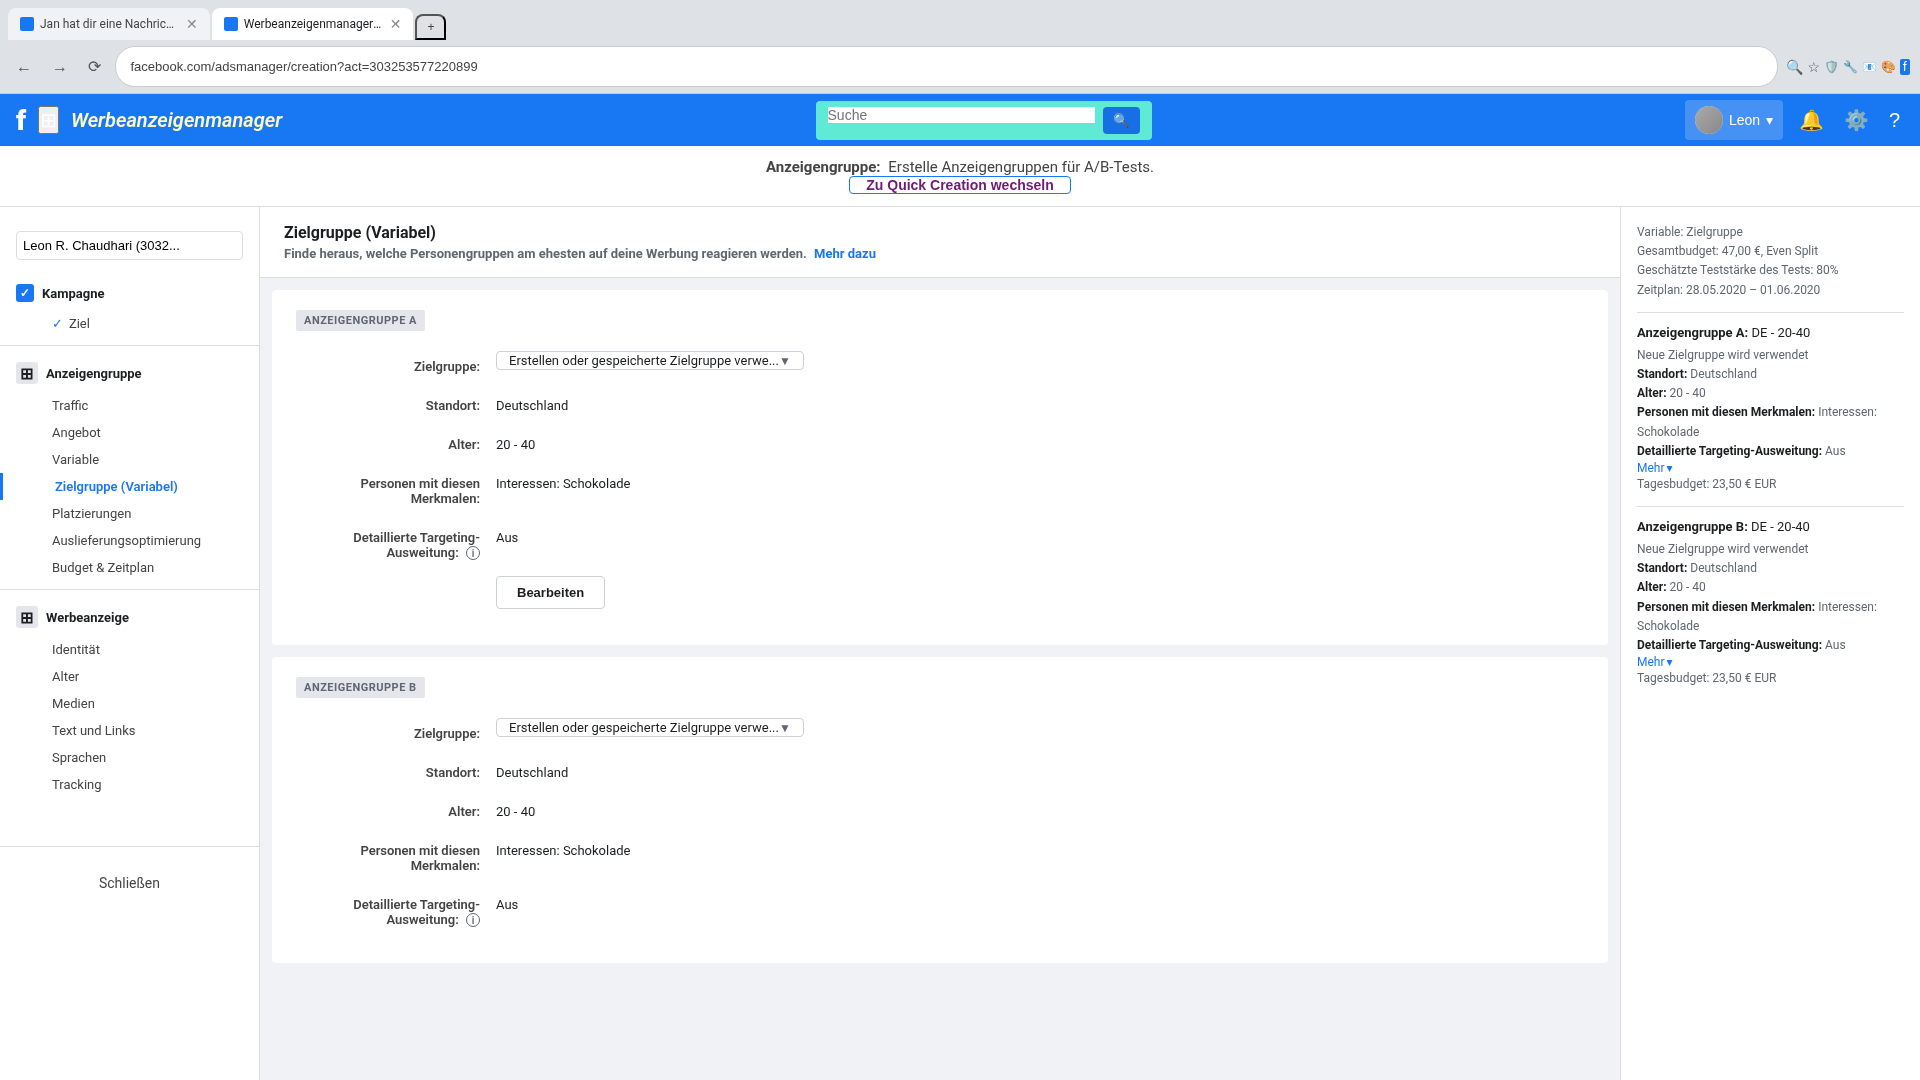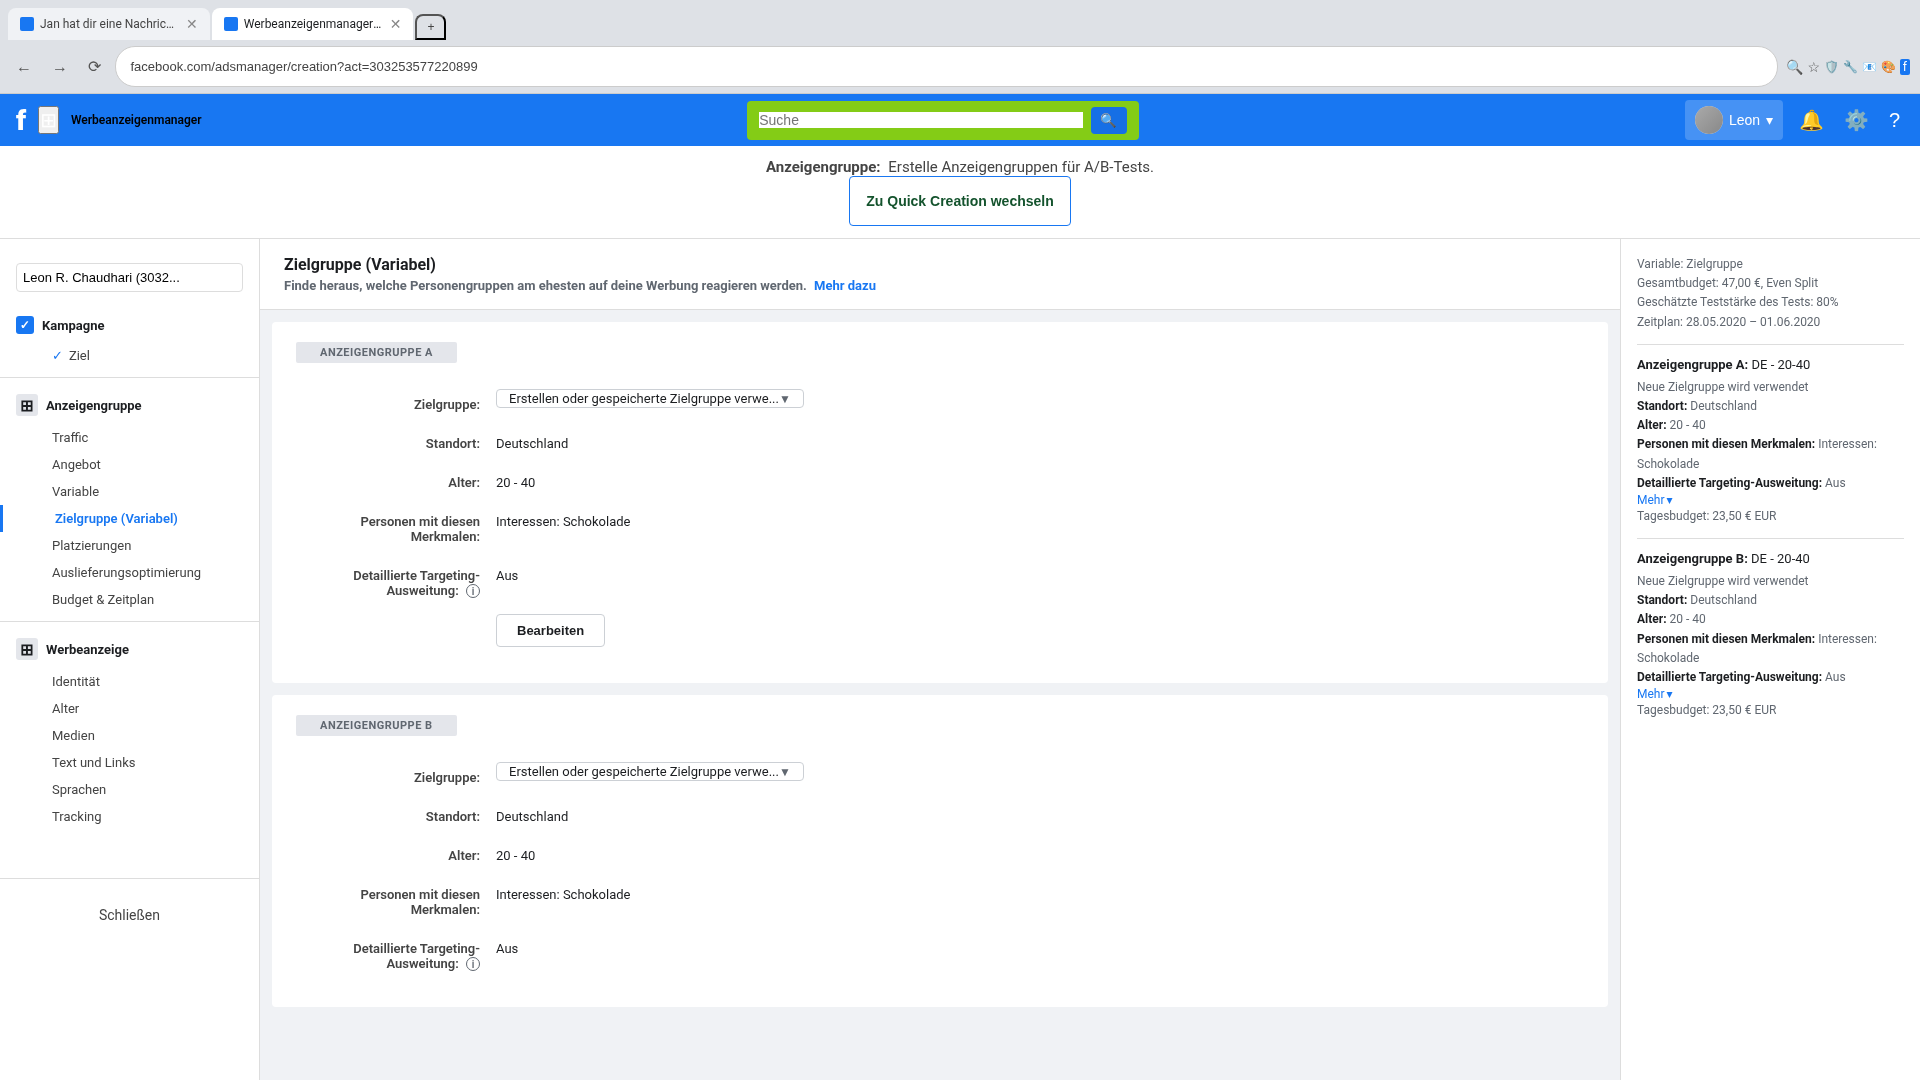--- a/index.html
+++ b/index.html
@@ -11,31 +11,31 @@
     .browser-tab .tab-close { margin-left: auto; cursor: pointer; color: #888; font-size: 14px; }
     .browser-toolbar { display: flex; align-items: center; gap: 8px; padding: 6px 10px; background: #dee1e6; border-bottom: 1px solid #ccc; }
     .browser-nav-btn { background: none; border: none; cursor: pointer; color: #555; font-size: 16px; padding: 4px 6px; border-radius: 4px; }
     .browser-url-bar { flex: 1; background: #fff; border: 1px solid #ccc; border-radius: 20px; padding: 12px 14px; font-size: 13px; color: #444; }
     .browser-toolbar-icons { display: flex; gap: 4px; align-items: center; }
 
     
     .fb-header { background: #1877f2; display: flex; align-items: center; padding: 0 16px; height: 52px; gap: 12px; }
     .fb-logo { color: #fff; font-size: 28px; font-weight: 900; }
     .fb-grid-icon { color: #fff; font-size: 20px; cursor: pointer; }
-    .fb-app-name { color: #000000; font-size: 12px; font-weight: 600; }
+    .fb-app-name { color: #fef9c3; font-size: 20px; font-weight: 600; font-style: italic; }
     .fb-search-bar { flex: 1; display: flex; justify-content: center; }
-    .fb-search-input { display: flex; align-items: center; background: #84cc16; border-radius: 4px; padding: 6px 12px; gap: 8px; width: 392px; }
+    .fb-search-input { display: flex; align-items: flex-start; background: #5eead4; border-radius: 4px; padding: 6px 12px; gap: 8px; width: 336px; }
     .fb-search-input input { border: none; outline: none; font-size: 14px; flex: 1; }
     .fb-search-btn { background: #166fe5; border: none; color: #fff; padding: 6px 10px; border-radius: 4px; cursor: pointer; }
     .fb-header-right { display: flex; align-items: center; gap: 12px; }
     .fb-user-btn { display: flex; align-items: center; gap: 6px; color: #fff; background: rgba(255,255,255,0.2); border: none; border-radius: 4px; padding: 6px 10px; cursor: pointer; font-size: 14px; }
     .fb-icon-btn { background: none; border: none; color: #fff; font-size: 20px; cursor: pointer; padding: 4px; }
     .fb-avatar { width: 32px; height: 32px; border-radius: 50%; background: #aaa; }
     .page-header { background: #fff; border-bottom: 1px solid #ddd; padding: 12px 20px; display: flex; align-items: center; justify-content: space-between; flex-direction: column; }
-    .quick-creation-btn { background: #fff; border: 1px solid #1877f2; color: #14532d; padding: 16px 16px; border-radius: 4px; font-size: 14px; cursor: pointer; font-weight: 600; }
+    .quick-creation-btn { background: #fff; border: 1px solid #1877f2; color: #701a75; padding: 0 16px; border-radius: 4px; font-size: 14px; cursor: pointer; font-weight: 600; }
 
     .main-layout { display: flex; flex: 1; overflow: hidden; }
 
     
     .sidebar { width: 260px; background: #fff; border-right: 1px solid #ddd; overflow-y: auto; padding: 16px 0; }
     .sidebar-account { padding: 8px 16px 16px; display: flex; align-items: center; gap: 8px; }
     .sidebar-account select { border: 1px solid #ddd; border-radius: 4px; padding: 6px 24px 6px 8px; font-size: 13px; background: #fff; appearance: none; cursor: pointer; flex: 1; }
     .sidebar-section { margin-bottom: 8px; }
     .sidebar-section-header { display: flex; align-items: center; gap: 8px; padding: 8px 16px; font-weight: 700; font-size: 13px; color: #1c1e21; }
     .sidebar-item { display: flex; align-items: center; padding: 6px 16px 6px 36px; font-size: 13px; color: #444; cursor: pointer; }
@@ -47,21 +47,21 @@
     .main-content { flex: 1; overflow-y: auto; background: #f0f2f5; }
 
     
     .zielgruppe-header { background: #fff; padding: 16px 24px; border-bottom: 1px solid #ddd; }
     .zielgruppe-title { font-size: 16px; font-weight: 700; color: #1c1e21; margin-bottom: 4px; }
     .zielgruppe-desc { font-size: 13px; color: #606770; font-weight: bold; }
     .zielgruppe-desc a { color: #1877f2; text-decoration: none; }
 
     
     .ad-group-section { background: #fff; margin: 12px; border-radius: 4px; padding: 20px 24px; }
-    .ad-group-label { font-size: 11px; font-weight: 700; color: #606770; letter-spacing: 0.5px; margin-bottom: 26px; padding: 4px 24px; background: #e4e6eb; display: inline-block; border-radius: 2px; }
+    .ad-group-label { font-size: 11px; font-weight: 700; color: #606770; letter-spacing: 0.5px; margin-bottom: 20px; padding: 4px 8px; background: #e4e6eb; display: inline-block; border-radius: 2px; }
     .form-row { display: flex; align-items: flex-start; margin-bottom: 16px; }
     .form-label { width: 200px; min-width: 200px; text-align: right; padding-right: 16px; padding-top: 8px; font-size: 13px; color: #444; font-weight: 600; }
     .form-value { flex: 1; display: flex; align-items: flex-start; flex-direction: column; gap: 4px; }
     .form-value-text { font-size: 13px; color: #1c1e21; padding-top: 8px; }
     .dropdown-select { display: flex; align-items: center; justify-content: space-between; border: 1px solid #ccd0d5; border-radius: 4px; padding: 1px 12px; background: #fff; cursor: pointer; min-width: 300px; font-size: 13px; color: #1c1e21; }
     .dropdown-arrow { color: #606770; font-size: 12px; }
     .edit-btn { background: #fff; border: 1px solid #ccd0d5; padding: 8px 20px; border-radius: 4px; font-size: 13px; cursor: pointer; color: #1c1e21; font-weight: 600; }
     .info-icon { display: inline-block; width: 14px; height: 14px; border-radius: 50%; border: 1px solid #606770; color: #606770; font-size: 10px; text-align: center; line-height: 13px; cursor: pointer; margin-left: 4px; }
 
     

